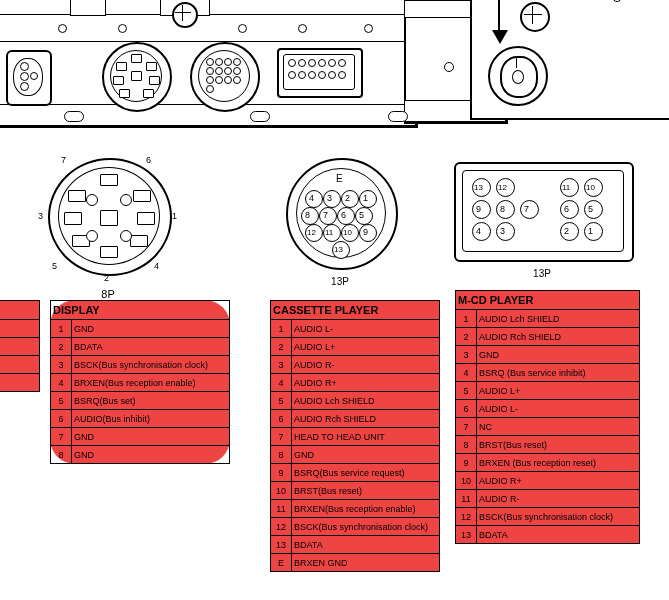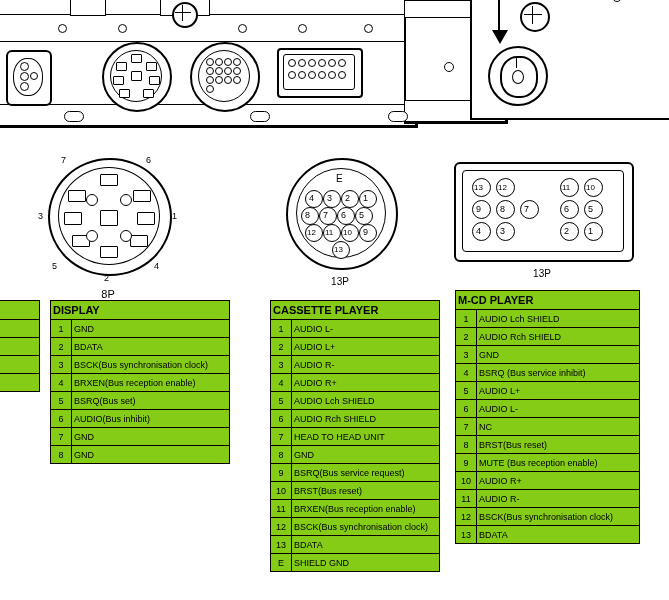--- a/index.html
+++ b/index.html
@@ -27,21 +27,21 @@
   .conn{position:absolute;}
   .conn .outer{position:absolute;border:2px solid #000;border-radius:50%;background:#fff;}
   .conn .inner{position:absolute;border:1.5px solid #000;border-radius:50%;background:#fff;}
   .pin{position:absolute;border:1px solid #000;background:#fff;}
   .pin.rect{border-radius:1px;}
   .pin.circ{border-radius:50%;}
   .pnum{position:absolute;font-size:9px;line-height:9px;}
   .caption{position:absolute;font-size:10px;text-align:center;}
 
   
-  table.pt{position:absolute;border-collapse:collapse;background:#84cc16;}
+  table.pt{position:absolute;border-collapse:collapse;background:#ef4444;}
   table.pt td,table.pt th{border:1px solid #000;font-size:9px;line-height:10px;
       padding:1px 2px;font-weight:normal;text-align:left;vertical-align:middle;height:15px;}
   table.pt td.n{text-align:center;width:16px;}
   table.pt th.hdr{font-size:11px;font-weight:bold;text-align:left;height:16px;}
   .arrow{position:absolute;}
 </style>
 </head>
 <body>
 
 <div class="stage">
@@ -263,21 +263,21 @@
         </tr>
       <tr>
           <td>&nbsp;</td>
         </tr>
       <tr>
           <td>&nbsp;</td>
         </tr>
     </tbody>
   </table>
 
-  <table class="pt" id="tbl-display" style="left:50px;top:300px;width:180px;">
+  <table class="pt" id="tbl-display" style="left:50px;top:300px;width:180px;border-radius:25px;">
     <thead>
       <tr>
           <th class="hdr" colspan="2">DISPLAY</th>
         </tr>
     </thead>
     <tbody>
         <tr>
           <td class="n">1</td>
           <td>GND</td>
         </tr>
@@ -366,21 +366,21 @@
         <tr>
           <td class="n">12</td>
           <td>BSCK(Bus synchronisation clock)</td>
         </tr>
         <tr>
           <td class="n">13</td>
           <td>BDATA</td>
         </tr>
         <tr>
           <td class="n">E</td>
-          <td>SHIELD GND</td>
+          <td>BRXEN GND</td>
         </tr>
       </tbody>
   </table>
 
   <table class="pt" id="tbl-mcd" style="left:455px;top:290px;width:185px;">
     <thead>
       <tr>
           <th class="hdr" colspan="2">M-CD PLAYER</th>
         </tr>
     </thead>
@@ -412,21 +412,21 @@
         <tr>
           <td class="n">7</td>
           <td>NC</td>
         </tr>
         <tr>
           <td class="n">8</td>
           <td>BRST(Bus reset)</td>
         </tr>
         <tr>
           <td class="n">9</td>
-          <td>MUTE (Bus reception enable)</td>
+          <td>BRXEN (Bus reception reset)</td>
         </tr>
         <tr>
           <td class="n">10</td>
           <td>AUDIO R+</td>
         </tr>
         <tr>
           <td class="n">11</td>
           <td>AUDIO R-</td>
         </tr>
         <tr>

